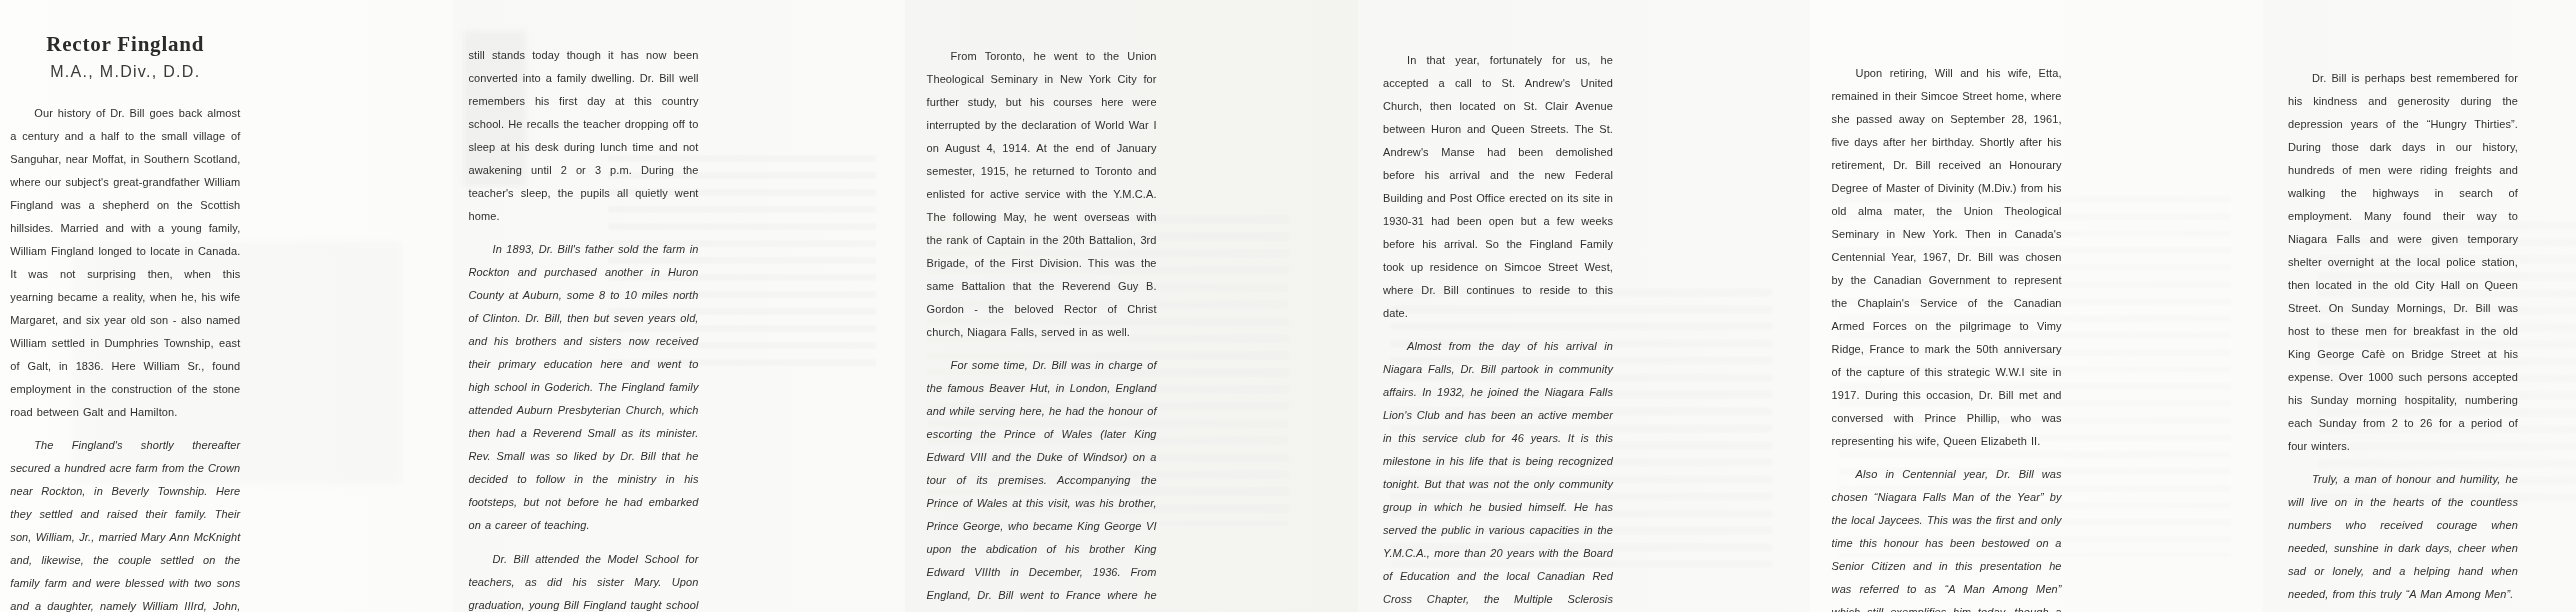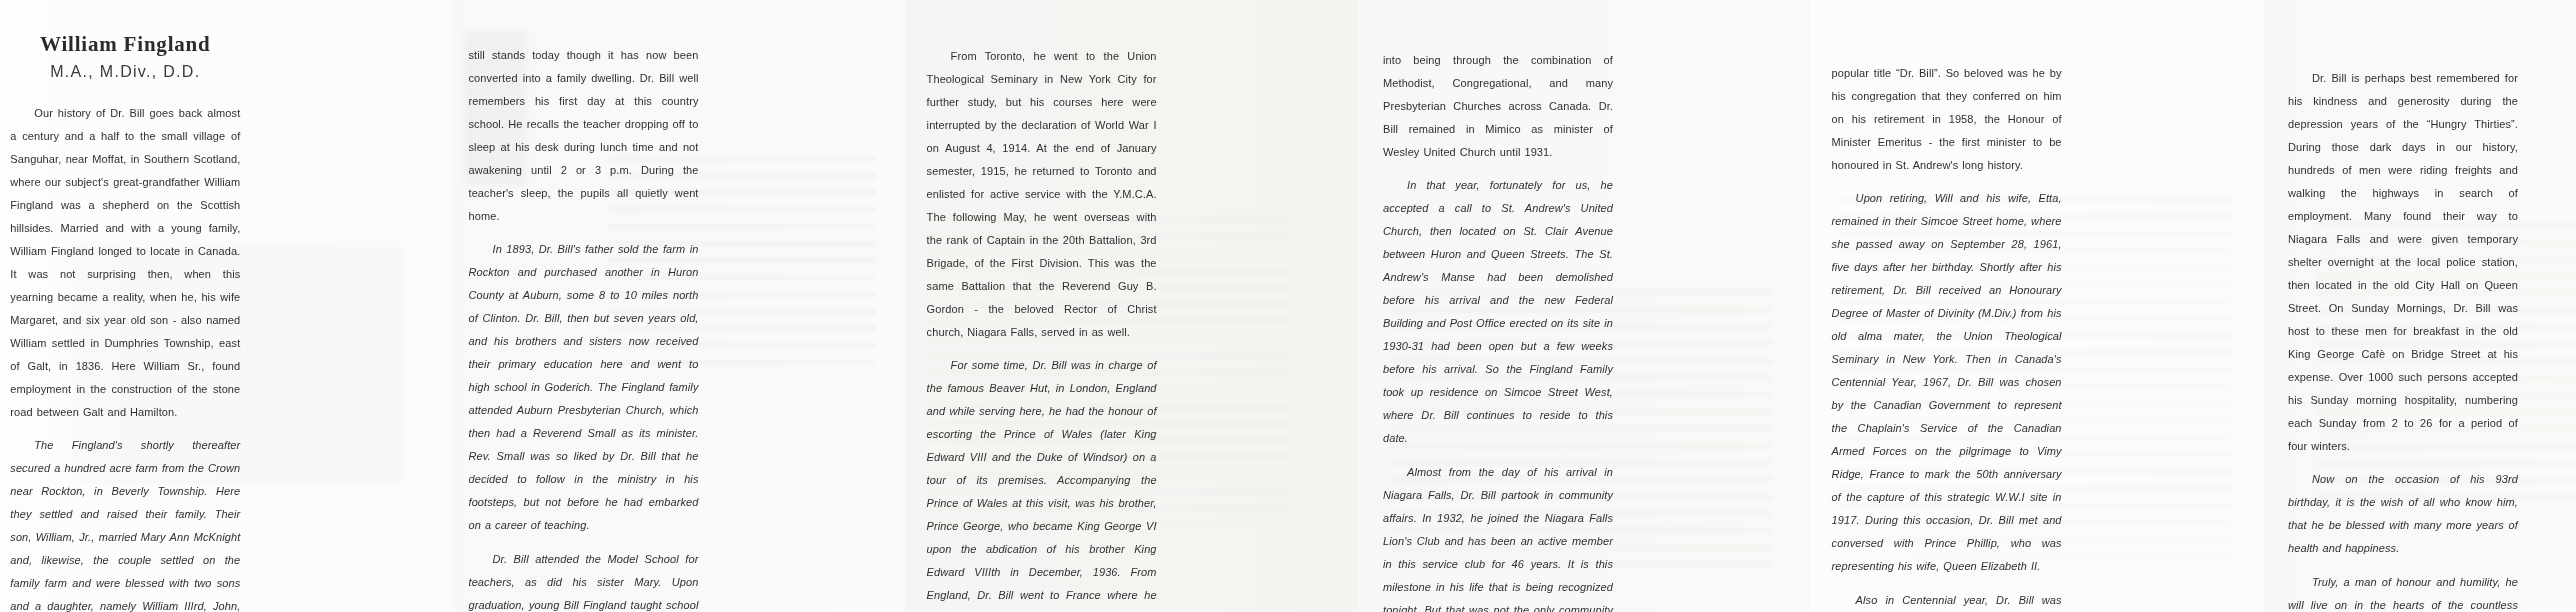--- a/index.html
+++ b/index.html
@@ -84,21 +84,21 @@
 
   <div class="scan-shade" style="left:72px; top:242px; width:330px; height:242px;"></div>
   <div class="scan-shade" style="left:464px; top:31px; width:62px; height:155px; background:rgba(120,120,116,0.06);"></div>
   <div class="ghost" style="left:608px; top:155px; width:268px; height:216px; opacity:.55;"></div>
   <div class="ghost" style="left:927px; top:216px; width:361px; height:309px; opacity:.4;"></div>
   <div class="ghost" style="left:1391px; top:289px; width:381px; height:278px; opacity:.45;"></div>
   <div class="ghost" style="left:1839px; top:196px; width:392px; height:361px; opacity:.5;"></div>
   <div class="ghost" style="left:2318px; top:222px; width:319px; height:289px; opacity:.4;"></div>
 
   <div class="page-col shade-a" style="left:0px;">
-    <div class="doc-title" style="left:10.3px; top:32px;">William Fingland</div>
+    <div class="doc-title" style="left:10.3px; top:32px;">Rector Fingland</div>
     <div class="doc-subtitle" style="left:10.3px; top:63px;">M.A.,  M.Div.,  D.D.</div>
     <div class="text-block" style="left:10.3px; top:102px;">
       <p>Our history of Dr. Bill goes back almost a century and a half to the small village of Sanguhar, near Moffat, in Southern Scotland, where our subject's great-grandfather William Fingland was a shepherd on the Scottish hillsides.  Married and with a young family, William Fingland longed to locate in Canada.  It was not surprising then, when this yearning became a reality, when he, his wife Margaret, and six year old son - also named William settled in Dumphries Township, east of Galt, in 1836.  Here William Sr., found employment in the construction of the stone road between Galt and Hamilton.</p>
       <p>The Fingland's shortly thereafter secured a hundred acre farm from the Crown near Rockton, in Beverly Township.  Here they settled and raised their family.  Their son, William, Jr., married Mary Ann McKnight and, likewise, the couple settled on the family farm and were blessed with two sons and a daughter, namely William IIIrd, John, and Elizabeth.  William became an architect and moved to Winnipeg.  John remained on the family farm and married Miss Catherine Baird of Egermont Township, who lived near Mount Forest.  They had eight children - 4 boys and 4 girls - the eldest of which was William IVth (of whom this particular history is written).  The others in order of age were named - Mary Howitt, Jemima, Colin, Alice Baird, Frank, Murray Alexander, and Flora Agnes, of which two boys and three sisters are still living today.</p>
 
     </div>
   </div>
 
   <div class="page-col" style="left:453px;">
     <div class="text-block" style="left:15.5px; top:44px;">
@@ -113,37 +113,34 @@
     <div class="text-block" style="left:21.6px; top:45px;">
       <p>From Toronto, he went to the Union Theological Seminary in New York City for further study, but his courses here were interrupted by the declaration of World War I on August 4, 1914.  At the end of January semester, 1915, he returned to Toronto and enlisted for active service with the Y.M.C.A.  The following May, he went overseas with the rank of Captain in the 20th Battalion, 3rd Brigade, of the First Division.  This was the same Battalion that the Reverend Guy B. Gordon - the beloved Rector of Christ church, Niagara Falls, served in as well.</p>
       <p>For some time, Dr. Bill was in charge of the famous Beaver Hut, in London, England and while serving here, he had the honour of escorting the Prince of Wales (later King Edward VIII and the Duke of Windsor) on a tour of its premises.  Accompanying the Prince of Wales at this visit, was his brother, Prince George, who became King George VI upon the abdication of his brother King Edward VIIIth in December, 1936.  From England, Dr. Bill went to France where he spent a year and a half and partook in the capture of Vimy Ridge in April, 1917.  In all Dr. Bill spent 4 years and 4 months in Army service before returning to Canada in August of 1919.</p>
       <p>He now returned a month later (Sept. 1919) to his courses at Union Theological Seminary in New York City and successfully completed them in the spring of 1920.  Returning to Canada and Toronto, he met and married Miss Janetta M. McDiarmaid, B.A. a specialist in mathematics and science who was then teaching in Toronto's Humberside College.  Bill and Janetta, better known as Etta, were married in August 1920.  In the Autumn of that same year, Dr. Bill accepted a call to the Mimico Presbyterian Church where he was ordained and inducted as minister.</p>
 
     </div>
   </div>
 
   <div class="page-col" style="left:1358px;">
     <div class="text-block" style="left:25px; top:49px;">
-      <p class="cont">into being through the combination of Methodist, Congregational, and many Presbyterian Churches across Canada.  Dr. Bill remained in Mimico as minister of Wesley United Church until 1931.</p>
       <p>In that year, fortunately for us, he accepted a call to St. Andrew's United Church, then located on St. Clair Avenue between Huron and Queen Streets.  The St. Andrew's Manse had been demolished before his arrival and the new Federal Building and Post Office erected on its site in 1930-31 had been open but a few weeks before his arrival.  So the Fingland Family took up residence on Simcoe Street West, where Dr. Bill continues to reside to  this  date.</p>
       <p>Almost from the day of his arrival in Niagara Falls, Dr. Bill partook in community affairs.  In 1932, he joined the Niagara Falls Lion's Club and has been an active member in this service club for 46 years.  It is this milestone in his life that is being recognized tonight.  But that was not the only community group in which he busied himself.  He has served the public in various capacities in the Y.M.C.A., more than 20 years with the Board of Education and the local Canadian Red Cross Chapter, the Multiple Sclerosis Society, the Mental Health Association, the Rainbow Club for the Blind, the Hospital Board, the Ministerial Association, and the United Appeal..  But his main concern was his ministry at St. Andrews and the welfare of his large congregation.  He faithfully ministered at St. Andrews for 27 years - from 1931 until his retirement in 1958.  During the period of World War II he had a leave of absence from St. Andrews for a year and a half during which time he served - by appointment by the United Church of Canada - as the Director of War Deduction Camps and Communities, in which capacity he represented the four Protestant Churches - Anglican, Baptist, Presbyterian, and United.  In 1946, the degree of Doctor of Divinity was conferred on him by Victoria University, Toronto, hence his</p>
     </div>
   </div>
 
   <div class="page-col shade-a" style="left:1810px;">
     <div class="text-block" style="left:21.6px; top:62px;">
-      <p class="cont">popular title “Dr. Bill”.  So beloved was he by his congregation that they conferred on him on his retirement in 1958, the Honour of Minister Emeritus - the first minister to be honoured in St. Andrew's long history.</p>
       <p>Upon retiring, Will and his wife, Etta, remained in their Simcoe Street home, where she passed away on September 28, 1961, five days after her birthday.  Shortly after his retirement, Dr. Bill received an Honourary Degree of Master of Divinity (M.Div.) from his old alma mater, the Union Theological Seminary in New York.  Then in Canada's Centennial Year, 1967, Dr. Bill was chosen by the Canadian Government to represent the Chaplain's Service of the Canadian Armed Forces on the pilgrimage to Vimy Ridge, France to mark the 50th anniversary of the capture of this strategic W.W.I site in 1917.  During this occasion, Dr. Bill met and conversed with Prince Phillip, who was representing his wife, Queen Elizabeth II.</p>
       <p>Also in Centennial year, Dr. Bill was chosen “Niagara Falls Man of the Year” by the local Jaycees.  This was the first and only time this honour has been bestowed on a Senior Citizen and in this presentation he was referred to as “A Man Among Men” which still exemplifies him today, though a decade has since passed.  In the Fall of 1967, Dr. Bill received the  Canadian Government's Canada Medal, in recognition of his many years of public service.</p>
 
     </div>
   </div>
 
   <div class="page-col" style="left:2263px;">
     <div class="text-block" style="left:25px; top:67px;">
       <p>Dr. Bill is perhaps best remembered for his kindness and generosity during the depression years of the “Hungry Thirties”.  During those dark days in our history, hundreds of men were riding freights and walking the highways in search of employment.  Many found their way to Niagara Falls and were given temporary shelter overnight at the local police station, then located in the old City Hall on Queen Street.  On Sunday Mornings, Dr. Bill was host to these men for breakfast in the old King George Cafè on Bridge Street at his expense.  Over 1000 such persons accepted his Sunday morning hospitality, numbering each Sunday from 2 to 26 for a period of four winters.</p>
-      <p>Now on the occasion of his 93rd birthday, it is the wish of all who know him, that he be blessed with many more years of health and happiness.</p>
       <p>Truly, a man of honour and humility, he will live on in the hearts of the countless numbers who received courage when needed, sunshine in dark days, cheer when sad or lonely, and a helping hand when needed, from this truly “A Man Among Men”.</p>
     </div>
   </div>
 
 </div>
 
 
 </body></html>

